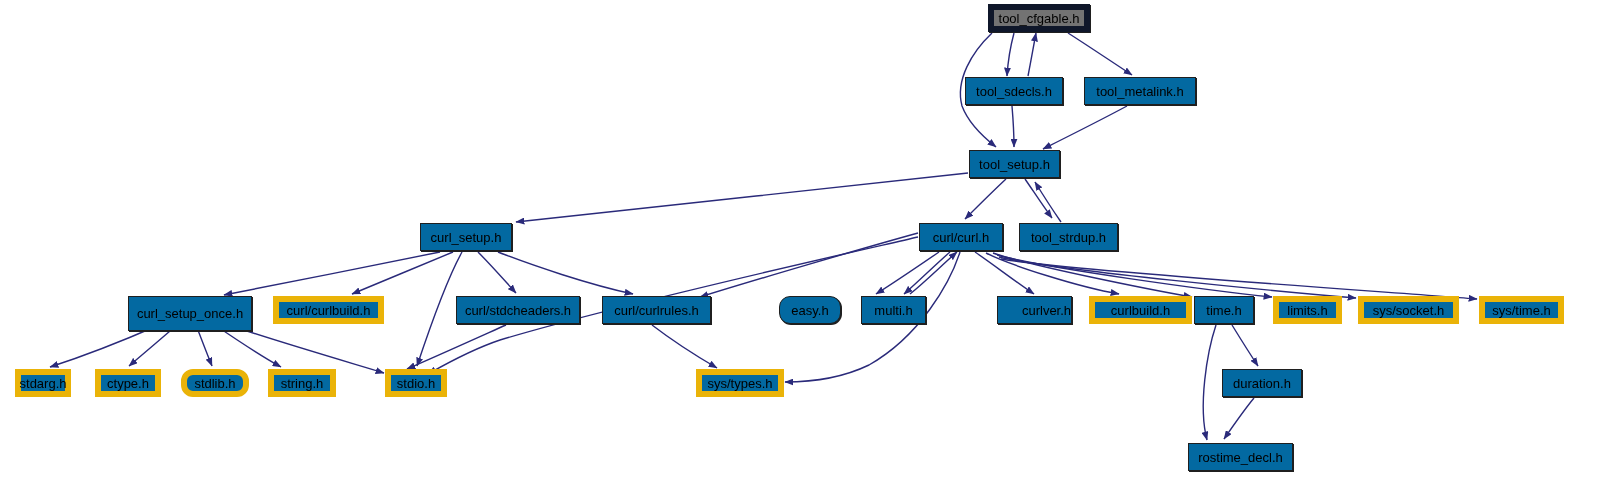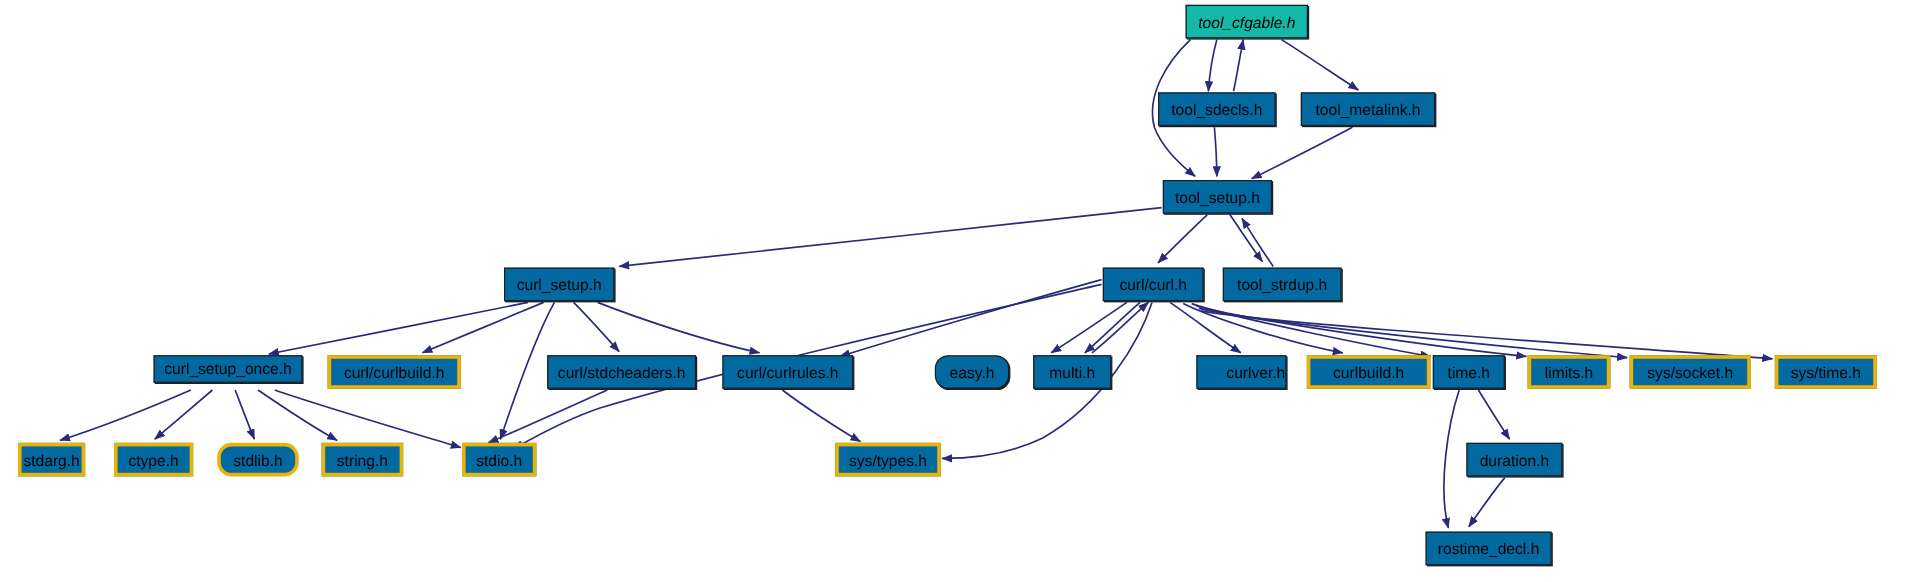--- a/index.html
+++ b/index.html
@@ -5,23 +5,23 @@
   html,body{margin:0;padding:0;background:#ffffff;}
   body{font-family:"Liberation Sans","DejaVu Sans",sans-serif;}
   #graph-canvas{position:relative;width:1604px;height:485px;background:#ffffff;overflow:hidden;}
   #edge-layer{position:absolute;left:0;top:0;width:1604px;height:485px;}
   .node{position:absolute;box-sizing:border-box;display:flex;align-items:center;
         justify-content:center;white-space:nowrap;background:#0369a1;}
   .node .node-label{font-size:13px;line-height:1;color:#000000;letter-spacing:0px;}
   
   .node.doc{border:1px solid #1f1f1f;box-shadow:1px 1px 0 0 #1f1f1f;}
   
-  .node.sys{border:3px solid #eab308;}
+  .node.sys{border:6px solid #eab308;}
   
-  .node.current{border:1px solid #0f172a;background:#14b8a6;box-shadow:1px 1px 0 0 #1f1f1f;font-style:italic;}
+  .node.current{border:6px solid #0f172a;background:#737373;box-shadow:1px 1px 0 0 #1f1f1f;}
 </style>
 </head>
 <body>
 
 <div id="graph-canvas">
   <svg id="edge-layer" viewBox="0 0 1604 485" xmlns="http://www.w3.org/2000/svg">
     <defs>
       <marker id="arrowhead" markerWidth="9" markerHeight="7" refX="8.4" refY="3.5" orient="auto" markerUnits="userSpaceOnUse">
         <polygon points="0 0, 9 3.5, 0 7" fill="#2a2a7a"></polygon>
       </marker>
@@ -81,21 +81,21 @@
       </div>
       <div class="node doc" style="left: 420px; top: 223px; width: 92px; height: 28px;">
         <span class="node-label">curl_setup.h</span>
       </div>
       <div class="node doc" style="left: 919px; top: 223px; width: 84px; height: 28px;">
         <span class="node-label">curl/curl.h</span>
       </div>
       <div class="node doc" style="left: 1019px; top: 223px; width: 99px; height: 28px;">
         <span class="node-label">tool_strdup.h</span>
       </div>
-      <div class="node doc" style="left: 128px; top: 296px; width: 124px; height: 23px;">
+      <div class="node doc" style="left: 128px; top: 296px; width: 124px; height: 35px;">
         <span class="node-label">curl_setup_once.h</span>
       </div>
       <div class="node sys" style="left: 273px; top: 296px; width: 111px; height: 28px;">
         <span class="node-label">curl/curlbuild.h</span>
       </div>
       <div class="node doc" style="left: 456px; top: 296px; width: 124px; height: 28px;">
         <span class="node-label">curl/stdcheaders.h</span>
       </div>
       <div class="node doc" style="left: 602px; top: 296px; width: 109px; height: 28px;">
         <span class="node-label">curl/curlrules.h</span>

